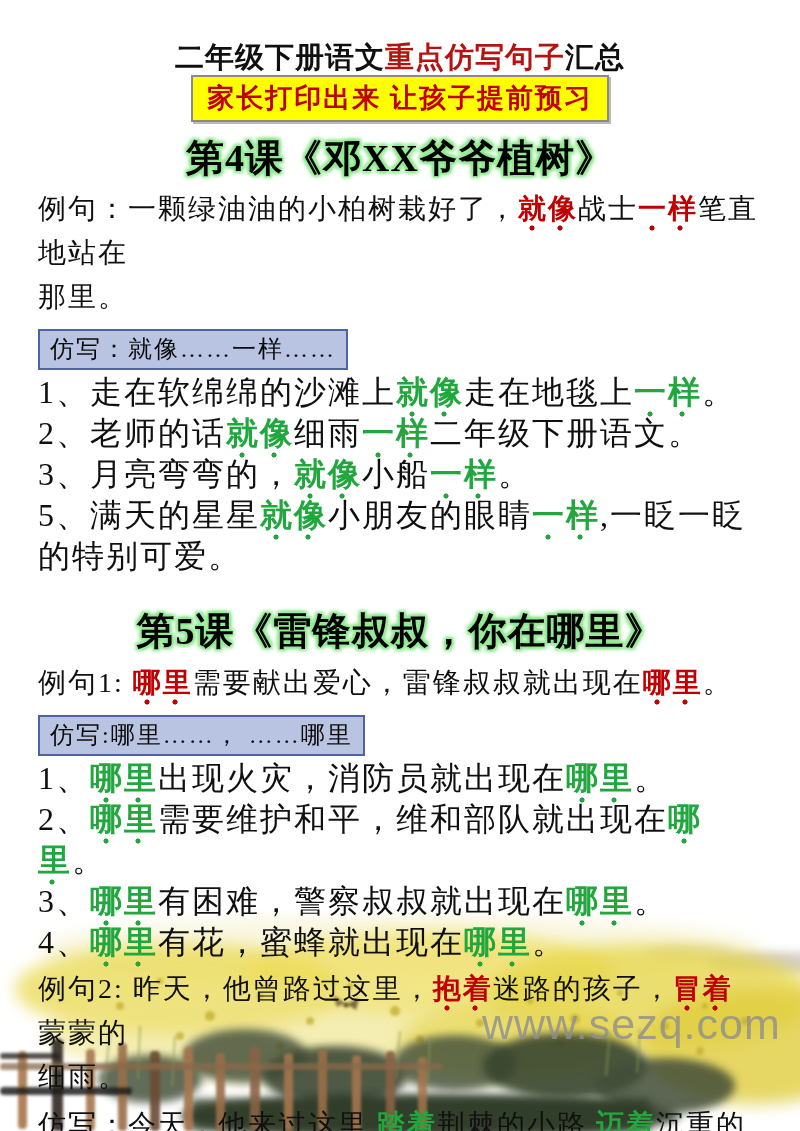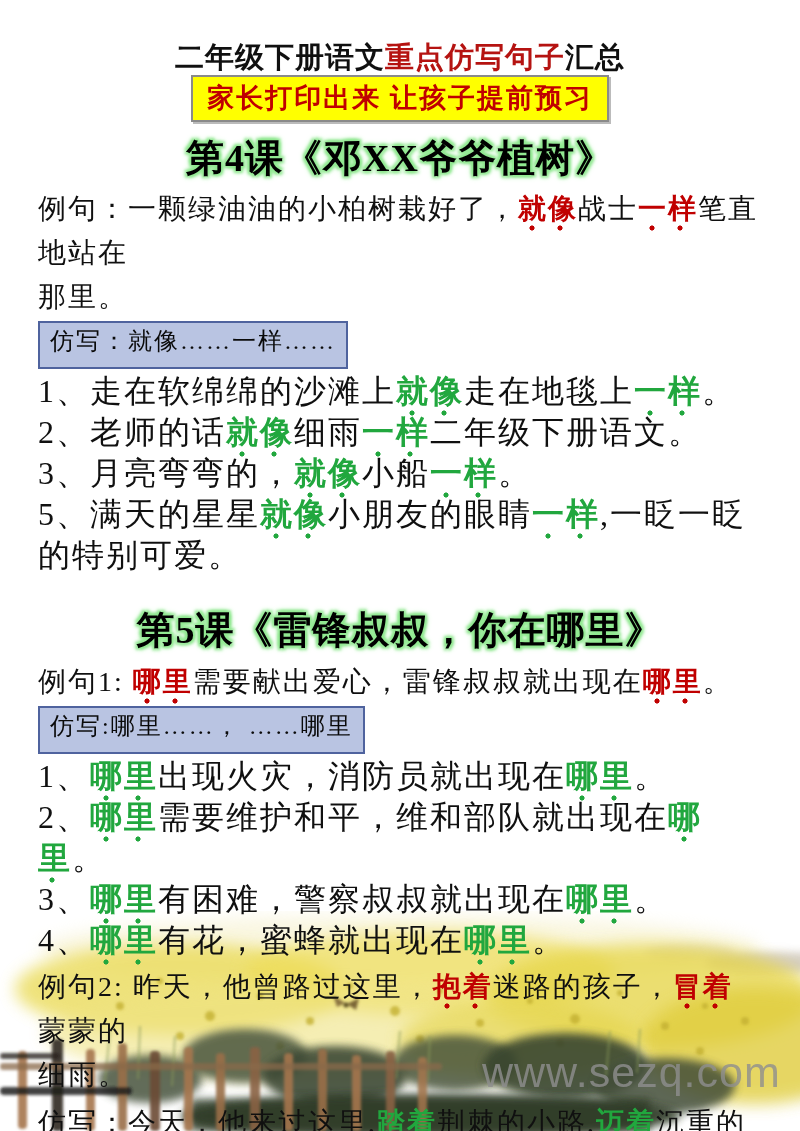--- a/index.html
+++ b/index.html
@@ -11,21 +11,21 @@
     --glow:#90e890;
     --watermark:#8f8f8f;
   }
   html,body{margin:0;padding:0;background:#ffffff;}
   .page{
     position:relative;width:800px;height:1131px;background:#ffffff;overflow:hidden;
     font-family:"Liberation Serif","DejaVu Serif",serif;color:#101010;
   }
   .painting{position:absolute;left:0;bottom:0;z-index:0;}
   .watermark{
-    position:absolute;left:482px;top:1048px;z-index:1;
+    position:absolute;left:482px;top:1000px;z-index:1;
     font-family:"Liberation Sans","DejaVu Sans",sans-serif;
     font-size:43px;color:var(--watermark);opacity:.8;letter-spacing:1px;
   }
   .content{position:relative;z-index:2;}
   .title{
     margin:40px 20px 0;text-align:center;font-size:29px;font-weight:bold;
     line-height:1.2;letter-spacing:1px;white-space:nowrap;
   }
   .title .t-red{color:#b51311;}
   .banner-row{text-align:center;}
@@ -39,21 +39,21 @@
     line-height:1.3;letter-spacing:1px;
     text-shadow:2px 2px 3px var(--glow),-2px -2px 3px var(--glow),
                 2px -2px 3px var(--glow),-2px 2px 3px var(--glow),0 0 7px var(--glow);
   }
   .h-lesson.sec2{margin-top:30px;}
   .para{margin:4px 38px 0;font-size:28px;line-height:44px;letter-spacing:2px;}
   .item{margin:0 38px;font-size:32px;line-height:41px;letter-spacing:2px;}
   .pattern-row{margin:2px 0 2px 38px;}
   .pattern{
     display:inline-block;background:var(--box-bg);border:2px solid var(--box-border);
-    font-size:24px;line-height:32px;padding:2px 10px 10px;letter-spacing:2px;color:#0a0a0a;
+    font-size:24px;line-height:32px;padding:2px 10px 3px;letter-spacing:2px;color:#0a0a0a;margin-top:8px;
   }
   .seg-r{color:var(--red);font-weight:bold;}
   .seg-g{color:var(--green);font-weight:bold;}
   .dots{
     background-image:radial-gradient(circle,currentColor 2.3px,transparent 2.8px);
     background-size:1em 8px;background-repeat:repeat-x;background-position:left bottom;
     padding-bottom:8px;
   }
 </style>
 </head>

